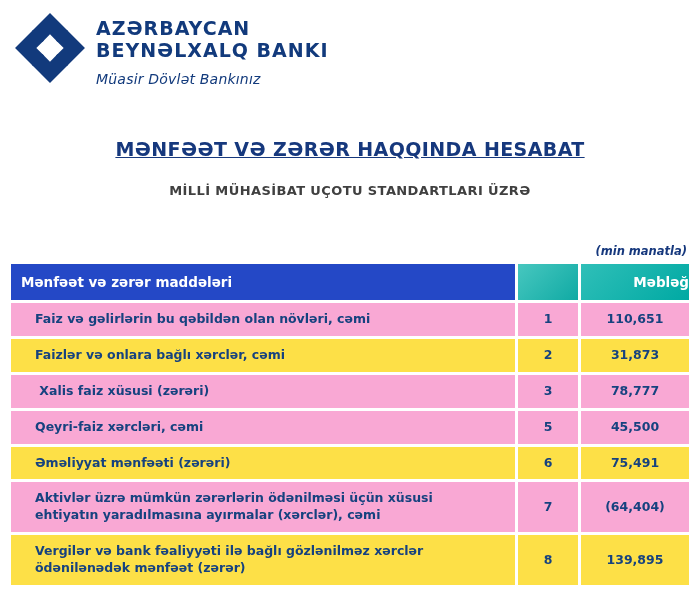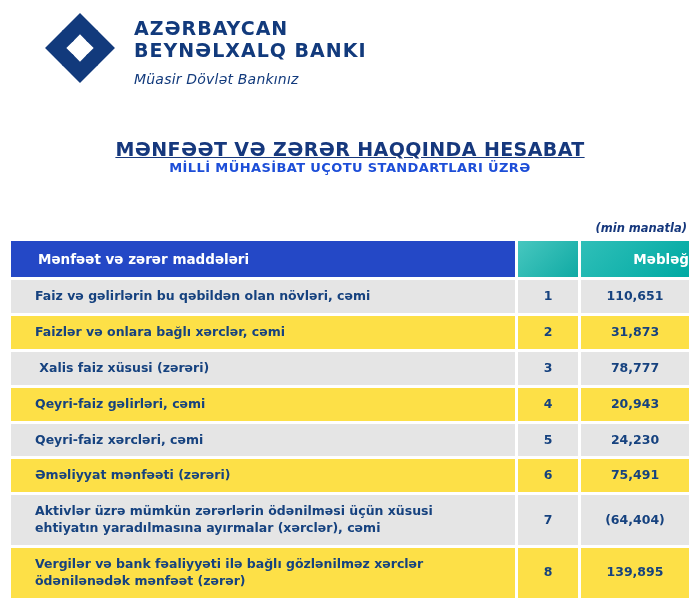--- a/index.html
+++ b/index.html
@@ -6,40 +6,40 @@
   html,body { width:700px; height:615px; }
   body {
     font-family:"DejaVu Sans","Liberation Sans",sans-serif;
     background:#ffffff;
     color:#16407e;
     overflow:hidden;
   }
   .page { width:700px; height:615px; position:relative; }
 
   
-  .brand { display:flex; align-items:flex-start; gap:16px; padding:10px 0 0 12px;margin-left:30px; }
+  .brand { display:flex; align-items:flex-start; gap:8px; padding:10px 0 0 12px; }
   .brand-icon { flex:0 0 auto; }
   .brand-text { padding-top:7px; }
   .brand-name {
     font-size:19px; font-weight:bold; color:#123a7c;
     letter-spacing:1px; line-height:1.18;
   }
   .tagline {
     font-style:italic; font-size:14px; color:#123a7c;
     margin-top:9px; letter-spacing:0.2px;
   }
 
   
   .report-title {
     text-align:center; margin-top:48px;
     font-size:19px; font-weight:bold; color:#16387d; letter-spacing:0.4px;text-decoration:underline;
   }
   .report-subtitle {
-    text-align:center; margin-top:0;
-    font-size:13px; font-weight:bold; color:#1d4ed8; letter-spacing:0.4px;
+    text-align:center; margin-top:23px;
+    font-size:13px; font-weight:bold; color:#404040; letter-spacing:0.4px;
   }
   .unit-note {
     text-align:right; font-style:italic; font-weight:bold;
     font-size:11.5px; color:#16387d;
     margin:46px 13px 3px 12px;
   }
 
   
   table.pl {
     width:684px; margin:0 8px;
@@ -49,32 +49,32 @@
   col.c-label-col { width:auto; }
   col.c-no-col    { width:60px; }
   col.c-amt-col   { width:108px; }
 
   th, td { vertical-align:middle; }
 
   thead th {
     height:36px; color:#ffffff;
     font-size:13.5px; font-weight:bold;
   }
-  th.c-label { background:#2448c6; text-align:left; padding-left:27px; }
+  th.c-label { background:#2448c6; text-align:left; padding-left:10px; }
   th.c-no    { background:linear-gradient(135deg,#47c7bf,#10aaa4); }
   th.c-amt   { background:linear-gradient(135deg,#2fbfb8,#00a9a3); text-align:right; }
 
   tbody td {
     font-size:12.5px; font-weight:bold; color:#16427f;
     padding:8px 0; line-height:1.35;
   }
   td.c-label { padding-left:24px; padding-right:16px; text-align:left; white-space:pre-wrap; }
   td.c-no, td.c-amt { text-align:center; }
 
-  tr.odd  td { background:#e5e5e5; }
+  tr.odd  td { background:#f9a8d4; }
   tr.even td { background:#fde047; }
 </style>
 </head>
 <body>
 
 <div class="page">
 
   <header class="brand">
     <span class="brand-icon">
       <svg width="76" height="76" viewBox="0 0 100 100" aria-hidden="true">
@@ -120,29 +120,24 @@
         <tr class="even">
           <td class="c-label">Faizlər və onlara bağlı xərclər, cəmi</td>
           <td class="c-no">2</td>
           <td class="c-amt">31,873</td>
         </tr>
         <tr class="odd">
           <td class="c-label"> Xalis faiz xüsusi (zərəri)</td>
           <td class="c-no">3</td>
           <td class="c-amt">78,777</td>
         </tr>
-        <tr class="even">
-          <td class="c-label">Qeyri-faiz gəlirləri, cəmi</td>
-          <td class="c-no">4</td>
-          <td class="c-amt">20,943</td>
-        </tr>
         <tr class="odd">
           <td class="c-label">Qeyri-faiz xərcləri, cəmi</td>
           <td class="c-no">5</td>
-          <td class="c-amt">24,230</td>
+          <td class="c-amt">45,500</td>
         </tr>
         <tr class="even">
           <td class="c-label">Əməliyyat mənfəəti (zərəri)</td>
           <td class="c-no">6</td>
           <td class="c-amt">75,491</td>
         </tr>
         <tr class="odd">
           <td class="c-label">Aktivlər üzrə mümkün zərərlərin ödənilməsi üçün xüsusi ehtiyatın yaradılmasına ayırmalar (xərclər), cəmi</td>
           <td class="c-no">7</td>
           <td class="c-amt">(64,404)</td>

